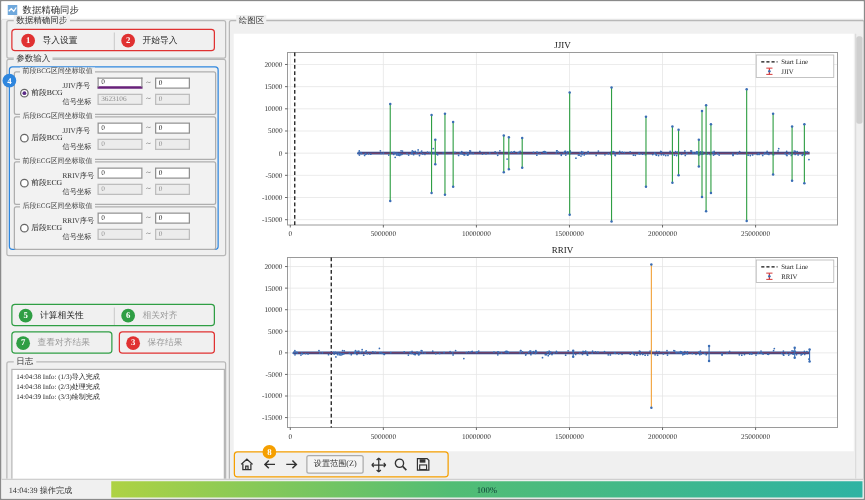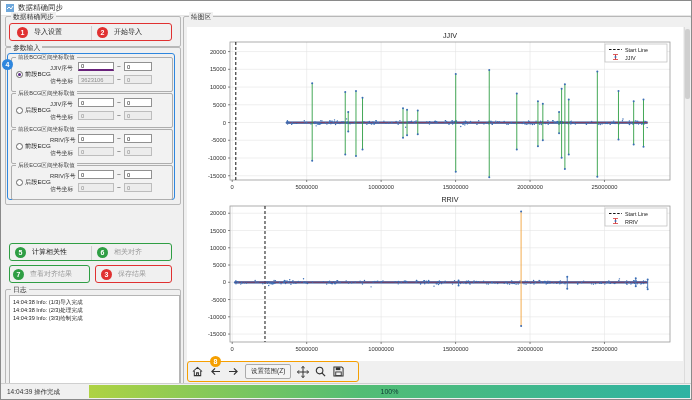--- a/index.html
+++ b/index.html
@@ -1,17 +1,17 @@
 <!DOCTYPE html>
 <html><head>
 <meta charset="utf-8">
 <style>
   html,body{margin:0;padding:0;background:#555;}
   .win{position:relative;width:692px;height:400px;background:#f0f0f0;border:1px solid #8a8a8a;
-       font-family:Liberation Sans, sans-serif;overflow:hidden;box-sizing:border-box;}
+       font-family:Liberation Serif, serif;overflow:hidden;box-sizing:border-box;}
   
   .titlebar{position:absolute;left:0;top:0;right:0;height:14px;background:#ffffff;
             border-bottom:1px solid #e6e6e6;display:flex;align-items:center;gap:4px;padding-left:5px;}
   .titlebar .ttl{font-size:7.5px;color:#333;}
   
   .group{position:absolute;border:1px solid #b8b8b8;border-radius:2px;}
   .glabel{position:absolute;top:-5px;left:5px;background:#f0f0f0;padding:0 2px;
           font-size:6.8px;line-height:9px;color:#333;white-space:nowrap;}
   
   .annobox{position:absolute;border-radius:3px;box-sizing:border-box;}

